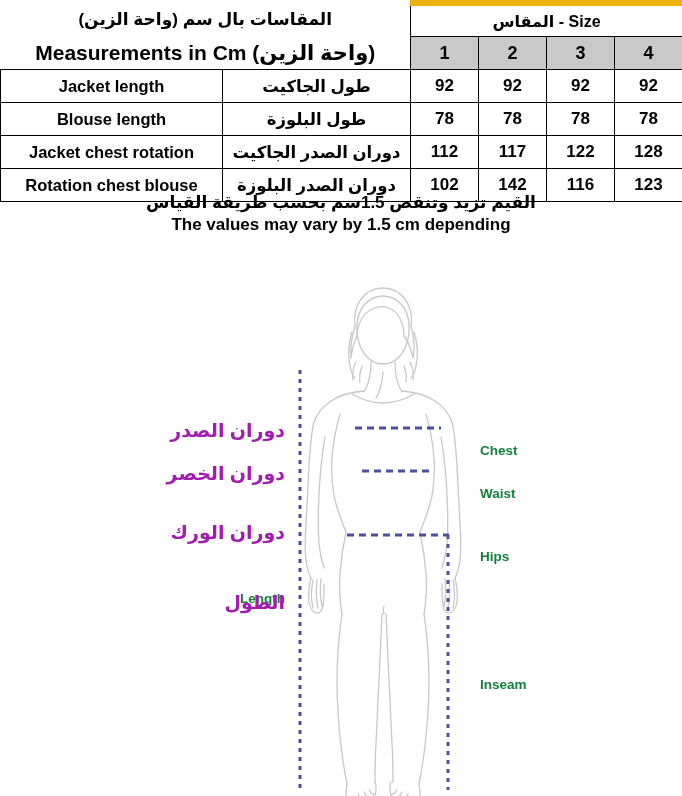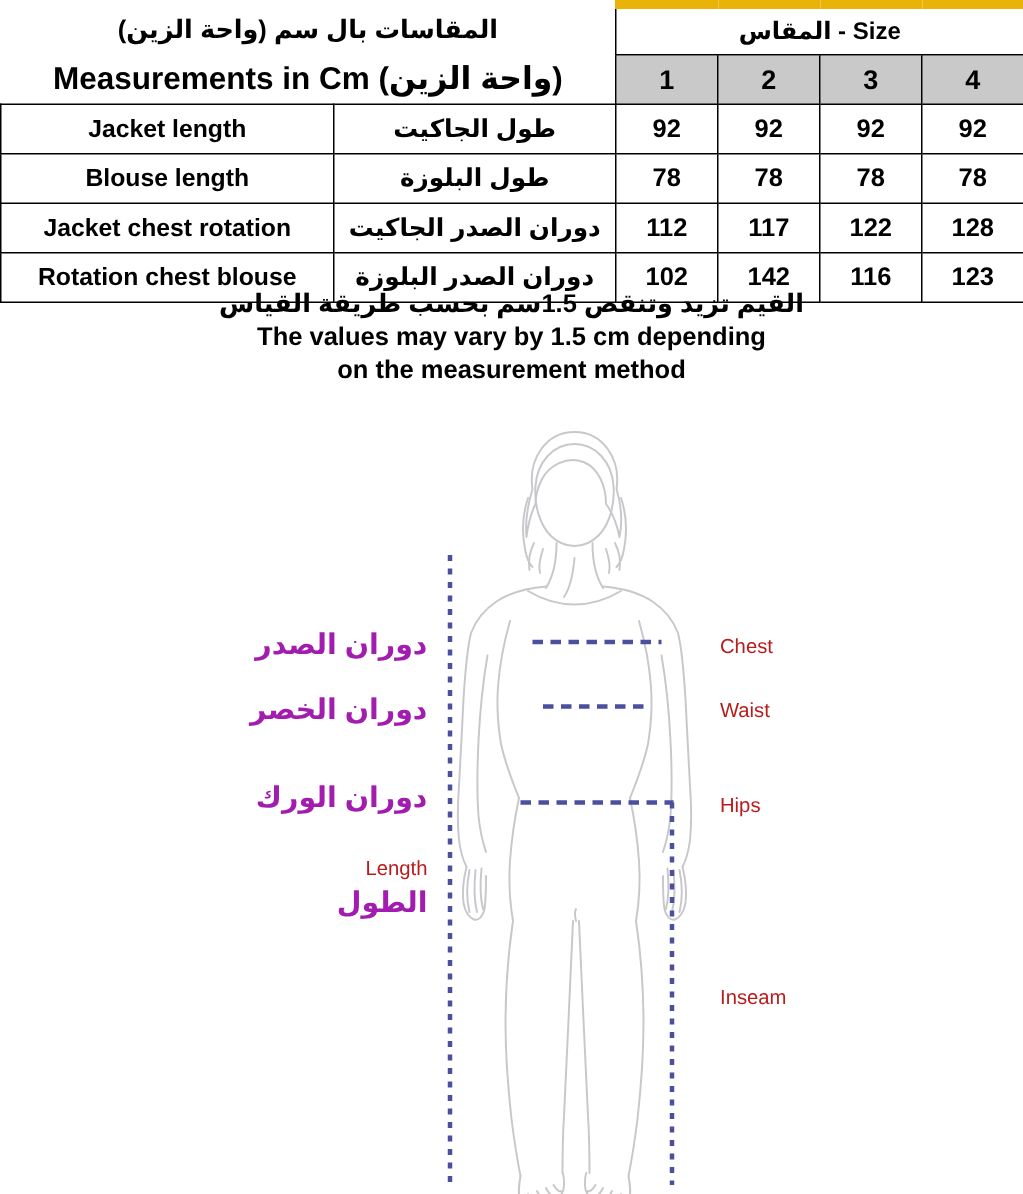--- a/index.html
+++ b/index.html
@@ -128,22 +128,23 @@
   }
   .lbl-ar {
     font-size: 19px;
     font-weight: bold;
     color: #a21caf;
     direction: rtl;
     text-align: right;
   }
   .lbl-en {
     font-size: 13.5px;
-    font-weight: normal;
-    color: #b91c1c;
+    font-weight: bold;
+    color: #15803d;
+    margin-top: 20px;
   }
   .lbl-en-right { text-align: left; }
 </style>
 </head>
 <body>
 
 <table class="size-table">
   <colgroup>
     <col class="col-en">
       <col class="col-ar">
@@ -196,21 +197,20 @@
       <td class="cell-val">142</td>
       <td class="cell-val">116</td>
       <td class="cell-val">123</td>
     </tr>
   </tbody>
 </table>
 
 <div class="note">
   <div class="note-ar">القيم تزيد وتنقص 1.5سم بحسب طريقة القياس</div>
   <div class="note-en">The values may vary by 1.5 cm depending</div>
-  <div class="note-en">on the measurement method</div>
 </div>
 
 <div class="diagram">
 
   <svg width="682" height="534" viewBox="0 0 682 534">
 
     <g fill="none" stroke="#c8c8cc" stroke-width="1.3" stroke-linecap="round" stroke-linejoin="round">
 
       <path d="M383 34 C369 34 358 46 357 62 C356 75 360 88 367 95
                C372 100 378 102 383 102 C388 102 394 100 399 95

